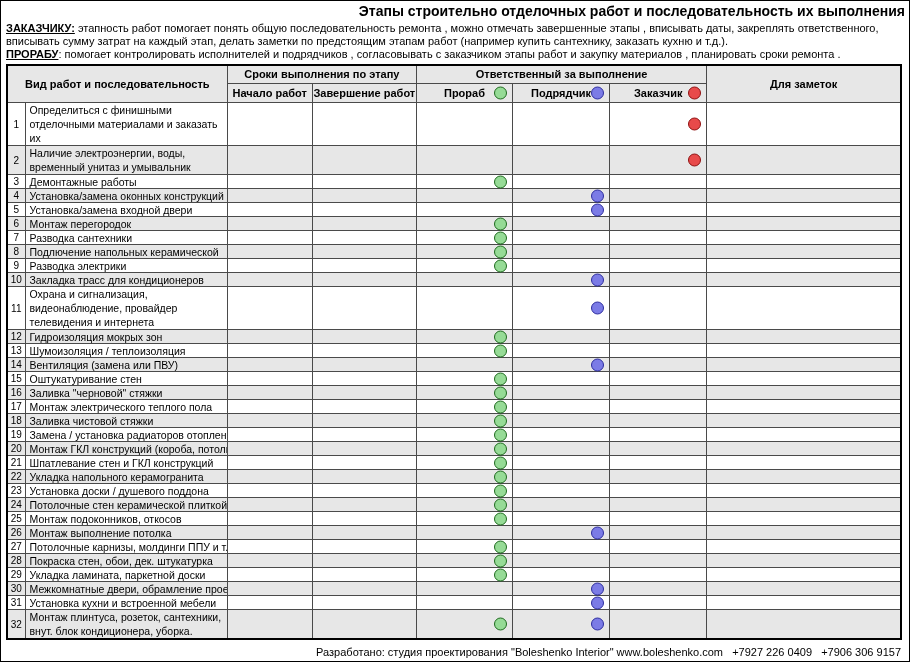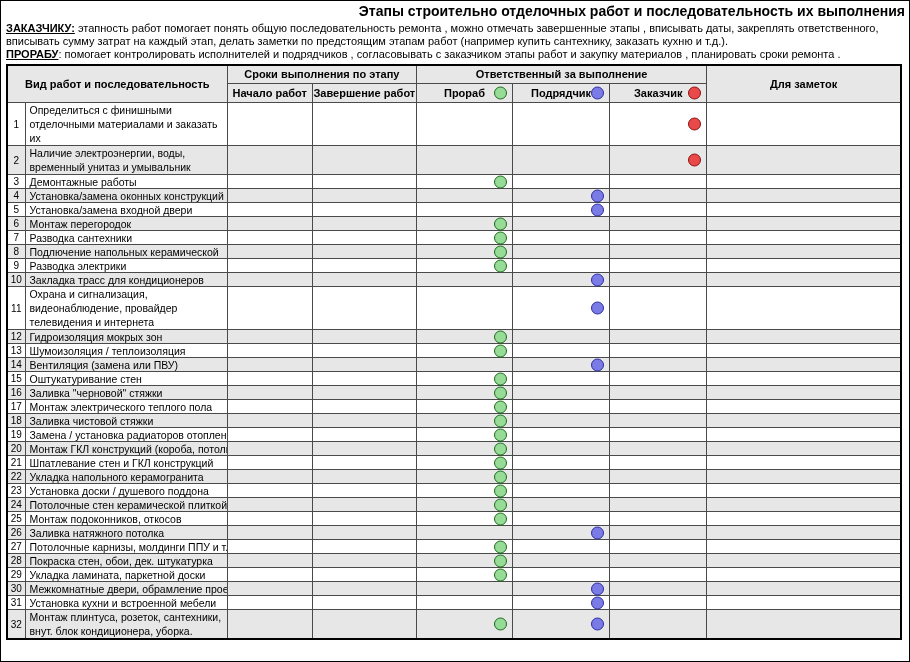--- a/index.html
+++ b/index.html
@@ -414,21 +414,21 @@
           <td class="date"></td>
           <td class="resp">
             <span class="circle" data-role="foreman" style="background-color: rgb(150, 219, 150);"></span>
           </td>
           <td class="resp"></td>
           <td class="resp"></td>
           <td class="notes"></td>
         </tr>
         <tr>
           <td class="num">26</td>
-          <td class="task">Заливка натяжного потолка</td>
+          <td class="task">Монтаж выполнение потолка</td>
           <td class="date"></td>
           <td class="date"></td>
           <td class="resp"></td>
           <td class="resp">
             <span class="circle" data-role="contractor" style="background-color: rgb(123, 123, 230);"></span>
           </td>
           <td class="resp"></td>
           <td class="notes"></td>
         </tr>
         <tr>
@@ -501,14 +501,15 @@
           </td>
           <td class="resp">
             <span class="circle" data-role="contractor" style="background-color: rgb(123, 123, 230);"></span>
           </td>
           <td class="resp"></td>
           <td class="notes"></td>
         </tr>
       </tbody>
   </table>
 
+  <div class="footer">Разработано: студия проектирования "Boleshenko Interior" www.boleshenko.com   +7927 226 0409   +7906 306 9157</div>
 
 </div>
 
 </body></html>

